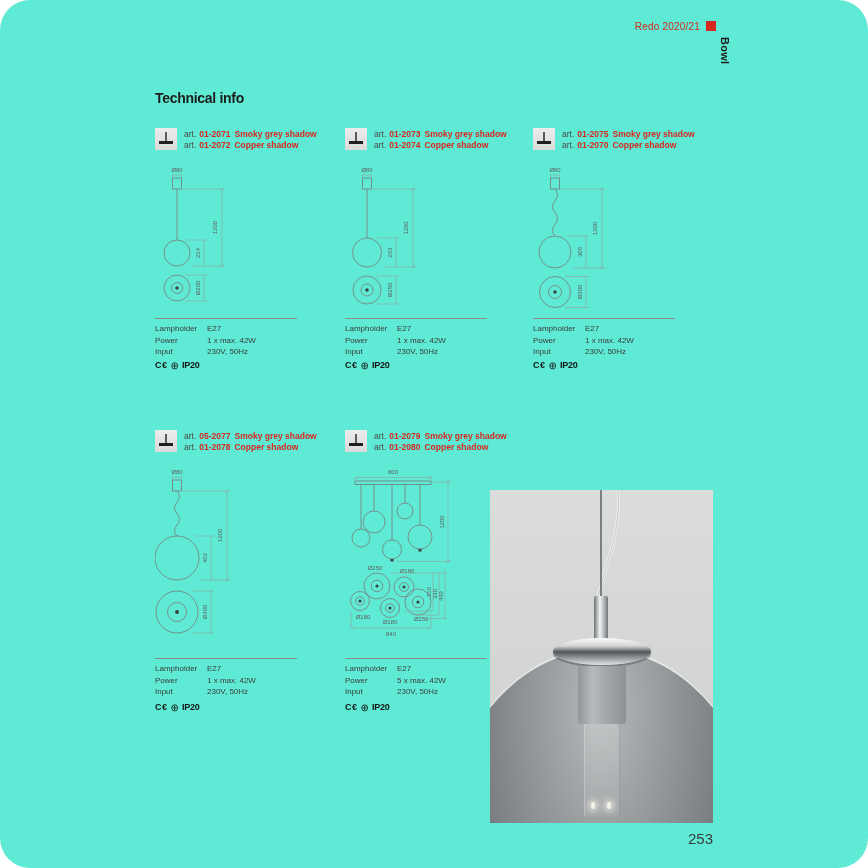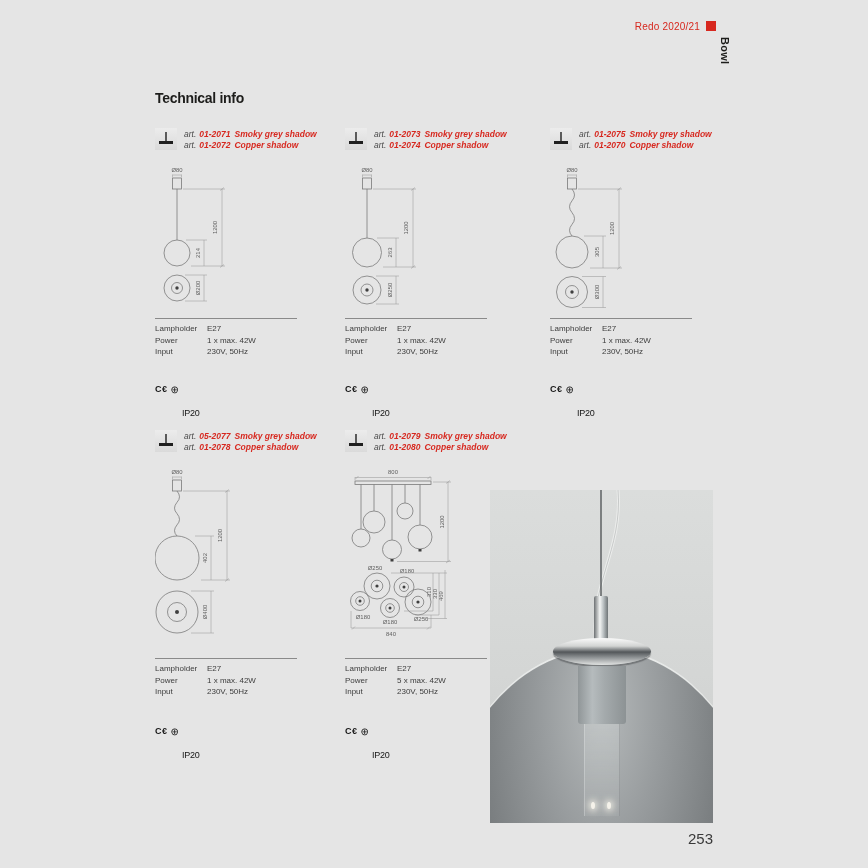--- a/index.html
+++ b/index.html
@@ -5,55 +5,55 @@
   :root{
     --red:#d7281f;
     --ink:#1d1d1b;
     --grey:#3c3c3c;
     --dline:#8a8a8a;
     --dim:#9a9a9a;
   }
   *{margin:0;padding:0;box-sizing:border-box;}
   html,body{background:#fff;}
   .page{
-    position:relative;width:868px;height:868px;background:#e5e5e5;overflow:hidden;
-    font-family:"Liberation Sans",sans-serif;color:var(--ink);
+    position:relative;width:868px;height:868px;background:#5eead4;overflow:hidden;
+    font-family:"Liberation Sans",sans-serif;color:var(--ink);border-radius:30px;
   }
   
   .catalog-line{position:absolute;top:21px;left:0;width:716px;text-align:right;font-size:10px;color:var(--red);letter-spacing:.2px;}
   .brand-square{display:inline-block;width:10px;height:10px;background:var(--red);margin-left:6px;vertical-align:-1px;}
   .side-tab{position:absolute;left:719px;top:37px;writing-mode:vertical-rl;font-size:11px;font-weight:700;color:var(--ink);letter-spacing:.3px;}
   .page-title{position:absolute;left:155px;top:90px;font-size:14px;font-weight:700;letter-spacing:-.3px;color:var(--ink);}
   .page-number{position:absolute;top:830px;left:573px;width:140px;text-align:right;font-size:15px;color:#3a3a3a;}
 
   
   .block{position:absolute;width:142px;height:300px;}
-  .b1{left:155px;top:128px;} .b2{left:345px;top:128px;} .b3{left:550px;top:128px;}
+  .b1{left:155px;top:128px;} .b2{left:345px;top:128px;} .b3{left:533px;top:128px;}
   .b4{left:155px;top:430px;} .b5{left:345px;top:430px;}
   .block-head{display:flex;gap:7px;align-items:flex-start;}
   .head-icon{flex:none;width:22px;height:22px;background:linear-gradient(180deg,#ececec,#dadada);display:flex;align-items:center;justify-content:center;}
-  .art-lines{padding-top:1px;font-style:italic;}
+  .art-lines{padding-top:1px;}
   .art-line{font-size:8.5px;line-height:11px;white-space:nowrap;}
   .art-prefix{color:#4a4a4a;font-weight:400;margin-right:3px;}
   .art-code{color:var(--red);font-weight:700;margin-right:4px;}
   .art-name{color:var(--red);font-weight:700;}
   .drawing{position:absolute;left:0;top:36px;}
   svg .dl{stroke:#7b7b7b;stroke-width:.8;fill:none;}
   svg .dm{stroke:var(--dim);stroke-width:.55;fill:none;}
   svg .fl{fill:#3f3f3f;stroke:none;}
   svg text{font-family:"Liberation Sans",sans-serif;font-size:5.9px;fill:#5f5f5f;}
   .spec{position:absolute;top:190px;width:100%;border-top:1px solid var(--dline);padding-top:4px;font-size:8px;color:var(--grey);}
   .row2 .spec{top:228px;}
   .spec-row{display:flex;line-height:11.5px;}
   .spec-label{width:52px;}
   .cert{position:absolute;top:232px;display:flex;align-items:center;gap:3px;font-size:9px;color:#161616;}
   .row2 .cert{top:272px;}
   .ce{font-weight:700;letter-spacing:.5px;}
   .globe{font-size:10px;line-height:9px;}
-  .ip{font-weight:400;letter-spacing:-.2px;margin-top:48px;}
+  .ip{font-weight:700;letter-spacing:-.2px;}
 
   
   .photo{position:absolute;left:490px;top:490px;width:223px;height:333px;overflow:hidden;background:linear-gradient(180deg,#dbdddc 0%,#d4d6d5 55%,#cccecd 100%);}
   .dome{position:absolute;left:-50px;top:160px;width:323px;height:420px;border-radius:50%;
     background:radial-gradient(ellipse at 50% 14%,#b6babb 0%,#989c9e 26%,#787c7e 55%,#6b6f71 78%,#7c8082 100%);}
   .dome-rim{position:absolute;left:-50px;top:158px;width:323px;height:420px;border-radius:50%;border-top:2px solid rgba(235,237,236,.85);}
   .neck{position:absolute;left:88px;top:176px;width:48px;height:58px;background:linear-gradient(90deg,#8e9496 0%,#b6bcbe 30%,#a3a9ab 55%,#8a9092 100%);opacity:.92;border-radius:0 0 3px 3px;}
   .cap{position:absolute;left:63px;top:148px;width:98px;height:27px;border-radius:50%;
     background:linear-gradient(180deg,#fbfbfb 0%,#d2d4d3 30%,#53575a 52%,#8e9294 72%,#e2e4e3 100%);
     box-shadow:0 2px 1px rgba(45,48,50,.4);}

